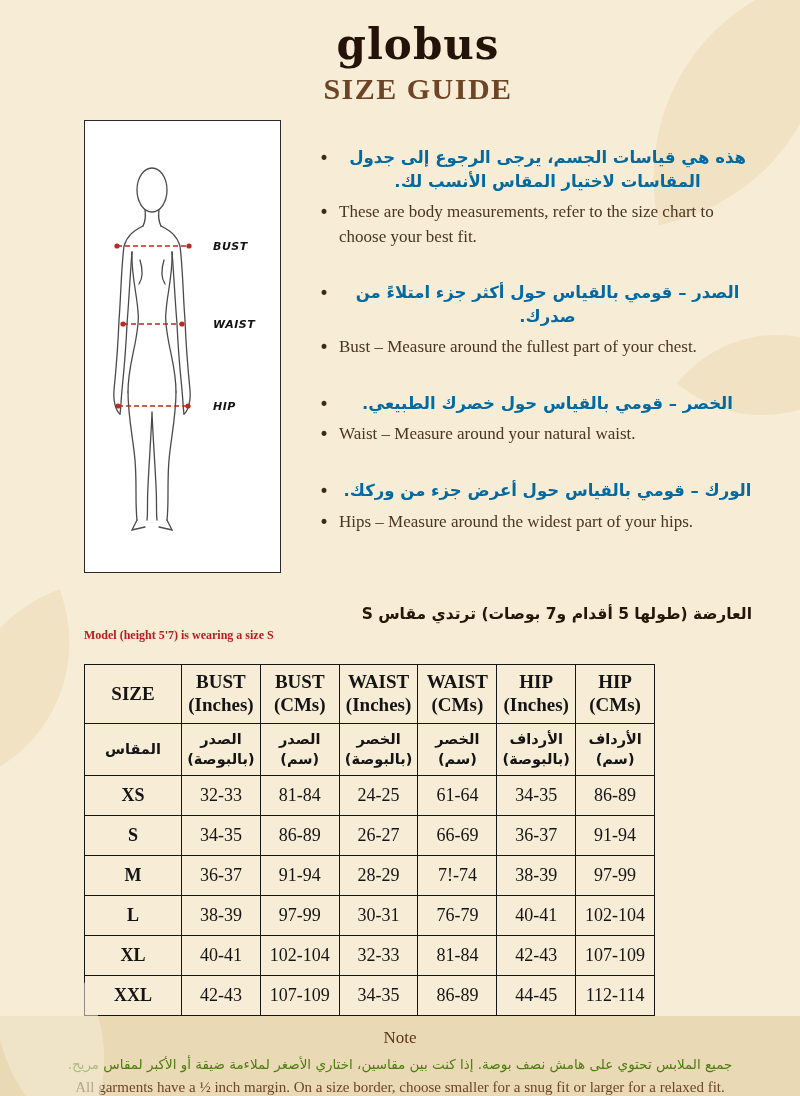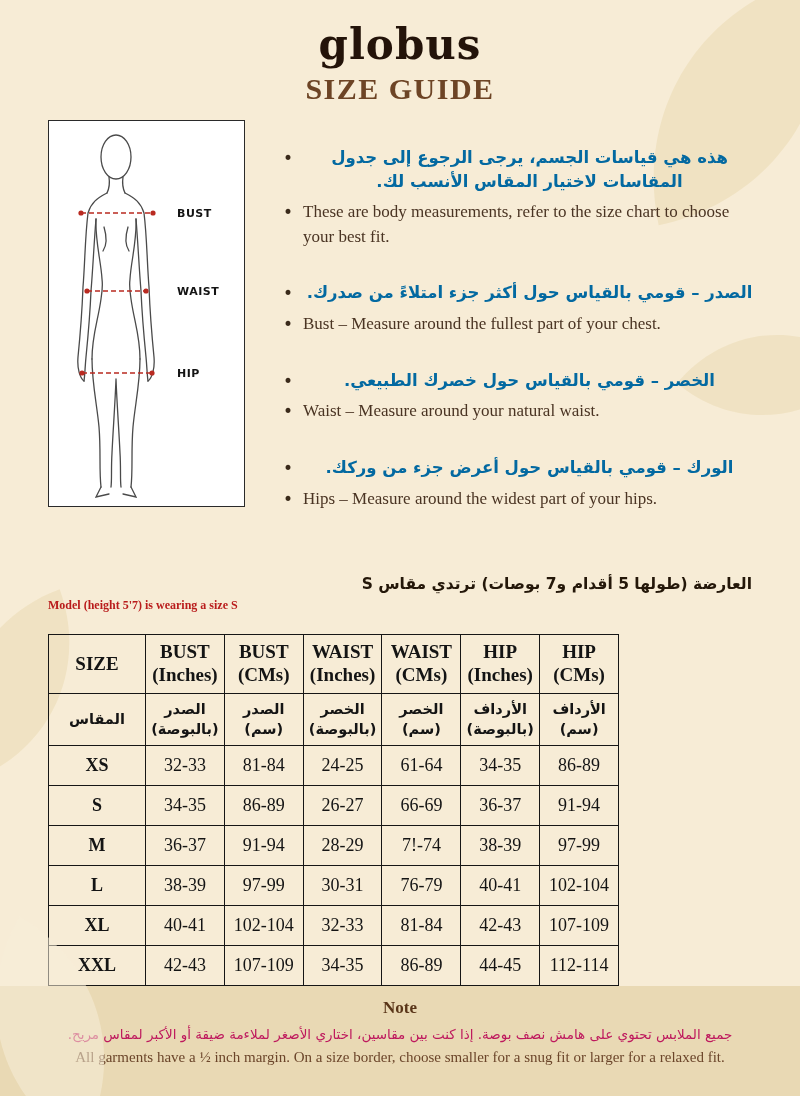--- a/index.html
+++ b/index.html
@@ -13,38 +13,38 @@
 
   
   .leaf { position:absolute; z-index:0; pointer-events:none; }
   .leaf path { fill:#f0e2c2; }
   .leaf-tr { top:-40px; right:-60px; width:240px; height:280px; transform:rotate(-12deg); }
   .leaf-r  { top:300px; right:-45px; width:150px; height:150px; transform:rotate(40deg); opacity:.9; }
   .leaf-l  { top:600px; left:-70px; width:170px; height:170px; transform:rotate(160deg); opacity:.9; }
   .leaf-bl { bottom:-30px; left:-45px; width:190px; height:190px; transform:rotate(120deg); z-index:2; opacity:.55; }
   .leaf-bl path { fill:#f7eed9; }
 
-  .content { position:relative; z-index:1; }
+  .content { position:relative; z-index:1;padding-left:36px; }
 
   
   .header { text-align:center; padding-top:22px; }
   .brand {
     font-family:"DejaVu Serif","Liberation Serif",serif;
     font-size:42px; font-weight:700; color:#231309; letter-spacing:1px; line-height:1.1;
   }
   .page-title {
     font-family:"Liberation Serif","DejaVu Serif",serif;
     font-size:30px; font-weight:700; color:#6d4425; letter-spacing:1.5px; margin-top:4px;
   }
 
   
   .guide-row { display:flex; padding:14px 44px 0 48px; align-items:flex-start; }
   .figure-box {
-    width:197px; height:387px; background:#ffffff;
-    border:1.6px solid #2a2a2a; flex:none;
+    width:197px; height:453px; background:#ffffff;
+    border:1.6px solid #2a2a2a; flex:none;font-style:italic;
   }
   .figure-box svg { width:100%; height:100%; display:block; }
   .mannequin { stroke:#4a4a4a; stroke-width:1.3; fill:none; stroke-linecap:round; }
   .measure-line { stroke:#b92a21; stroke-width:1.6; stroke-dasharray:5 3; }
   .measure-dot { fill:#b92a21; }
   .measure-label { font-family:"DejaVu Sans",sans-serif; font-size:11px; font-weight:700; fill:#141414; letter-spacing:.5px; }
 
   .instructions { flex:1; padding:26px 0 0 38px; }
   .b-group { margin-bottom:32px; }
   .bullet { display:flex; align-items:flex-start; margin-bottom:6px; }
@@ -75,22 +75,22 @@
   .size-table td { font-size:18px; height:40px; }
   .size-table td.size-col { font-weight:700; }
 
   
   .note-band {
     margin-top:auto; position:relative; z-index:1;
     background:#e9d9b4; width:100%; min-height:112px;
     text-align:center; padding:10px 30px 12px 30px;
   }
   .note-title-ar { font-size:17px; font-weight:700; color:#5a3619; line-height:1.5; }
-  .note-title-en { font-family:"Liberation Serif","DejaVu Serif",serif; font-size:17px; font-weight:700; color:#5a3619; line-height:1.4; }
-  .note-body-ar { direction:rtl; font-size:13.5px; color:#be185d; line-height:1.7; margin-top:3px; }
+  .note-title-en { font-family:"Liberation Serif","DejaVu Serif",serif; font-size:17px; font-weight:400; color:#5a3619; line-height:1.4; }
+  .note-body-ar { direction:rtl; font-size:13.5px; color:#4d7c0f; line-height:1.7; margin-top:3px; }
   .note-body-en { font-family:"Liberation Serif","DejaVu Serif",serif; font-size:15px; color:#6b452a; line-height:1.5; }
 </style>
 </head>
 <body>
 
 <div class="page">
 
   <svg class="leaf leaf-tr" viewBox="0 0 100 100" aria-hidden="true">
       <path d="M6,94 C6,44 44,6 94,6 C94,56 56,94 6,94 Z"></path>
     </svg>

